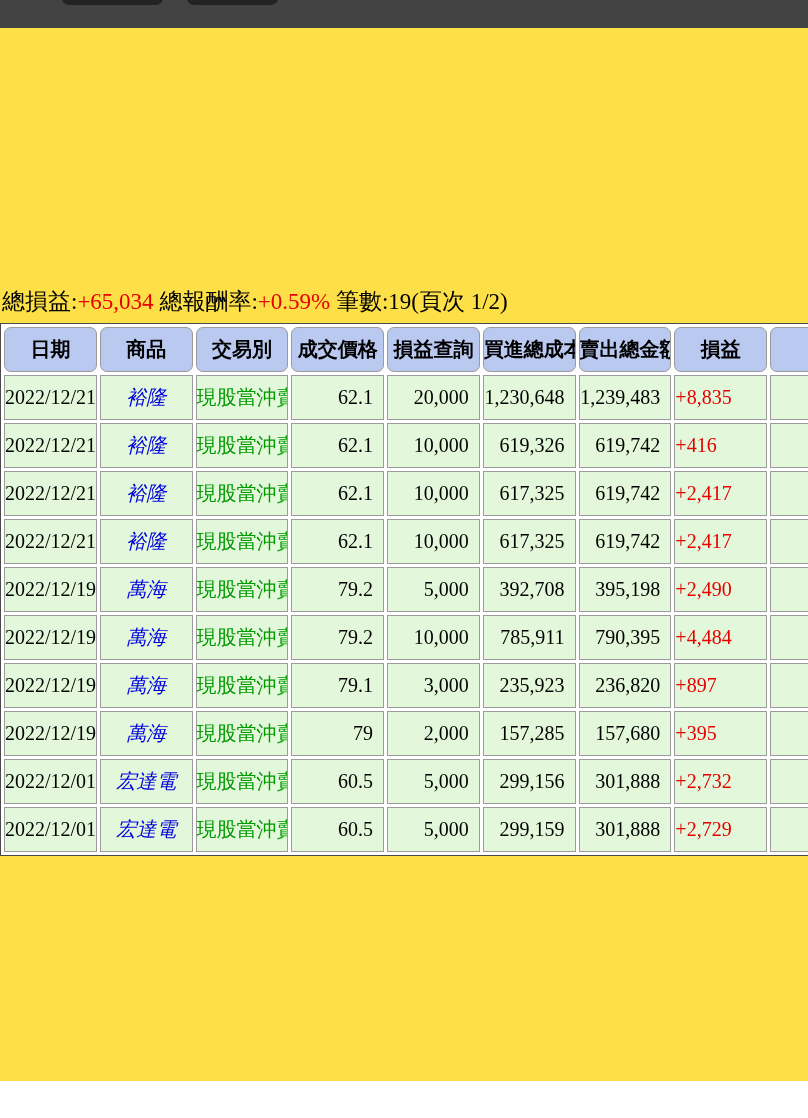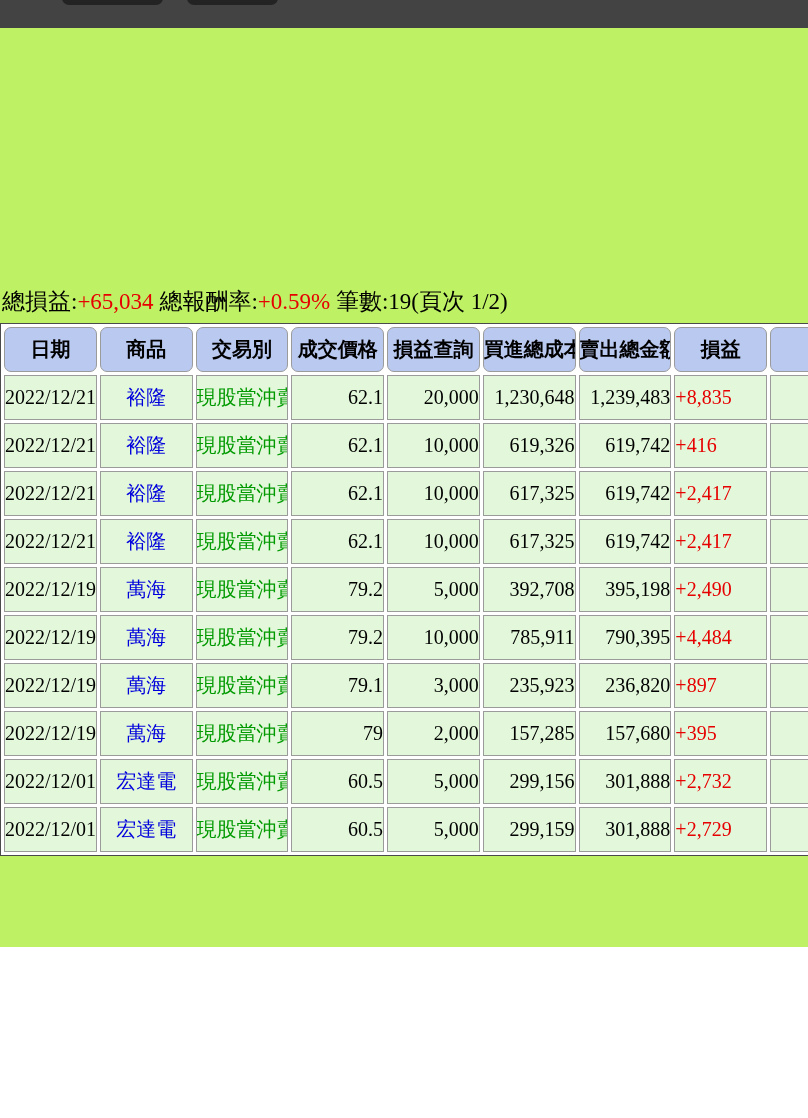--- a/index.html
+++ b/index.html
@@ -1,19 +1,19 @@
 <!DOCTYPE html>
 <html><head>
 <meta charset="utf-8">
 <style>
   * { margin:0; padding:0; box-sizing:border-box; }
   html,body { background:#fff; }
   #page {
-    position:relative; width:808px; height:947px;
-    overflow:hidden; background:#bef264;
+    position:relative; width:808px; height:1081px;
+    overflow:hidden; background:#fde047;
     font-family:"Liberation Serif", serif;
   }
   
   #topbar {
     position:relative; width:808px; height:28px; background:#434343; overflow:hidden;
   }
   .tab-stub {
     position:absolute; top:-6px; height:11px; background:#232323;
     border-radius:0 0 7px 7px; border:none;
   }
@@ -36,24 +36,24 @@
     border:1px solid #9b9b9b; height:45px;
     overflow:hidden; white-space:nowrap;
   }
   th {
     background:#bac9f0; color:#000; text-align:center;
     font-family:"Liberation Sans", sans-serif;
     font-size:20px; font-weight:bold;border-radius:7px;
   }
   td { background:#e3f8da; font-size:20px; color:#000; }
   td.c-date  { text-align:center;margin-left:7px; }
-  td.c-stock { text-align:center; color:#0000dd; font-family:"Liberation Sans", sans-serif; }
+  td.c-stock { text-align:center; color:#0000dd; font-family:"Liberation Sans", sans-serif;font-style:italic; }
   td.c-type  { text-align:center; color:#009900; font-family:"Liberation Sans", sans-serif; }
   td.c-price, td.c-shares, td.c-buy_cost, td.c-sell_amount
-             { text-align:right; }
+             { text-align:right; padding-right:10px; }
   td.c-pl    { text-align:left; padding-right:6px; color:#e60000; }
   td.c-extra, th.c-extra { background:#e3f8da; }
   th.c-extra { background:#bac9f0; }
   
   #footer-note {
     margin:5px 0 0 4px;
     font-family:"Liberation Sans", sans-serif;
     font-size:19px; line-height:30px; color:#000;
   }
 </style>

